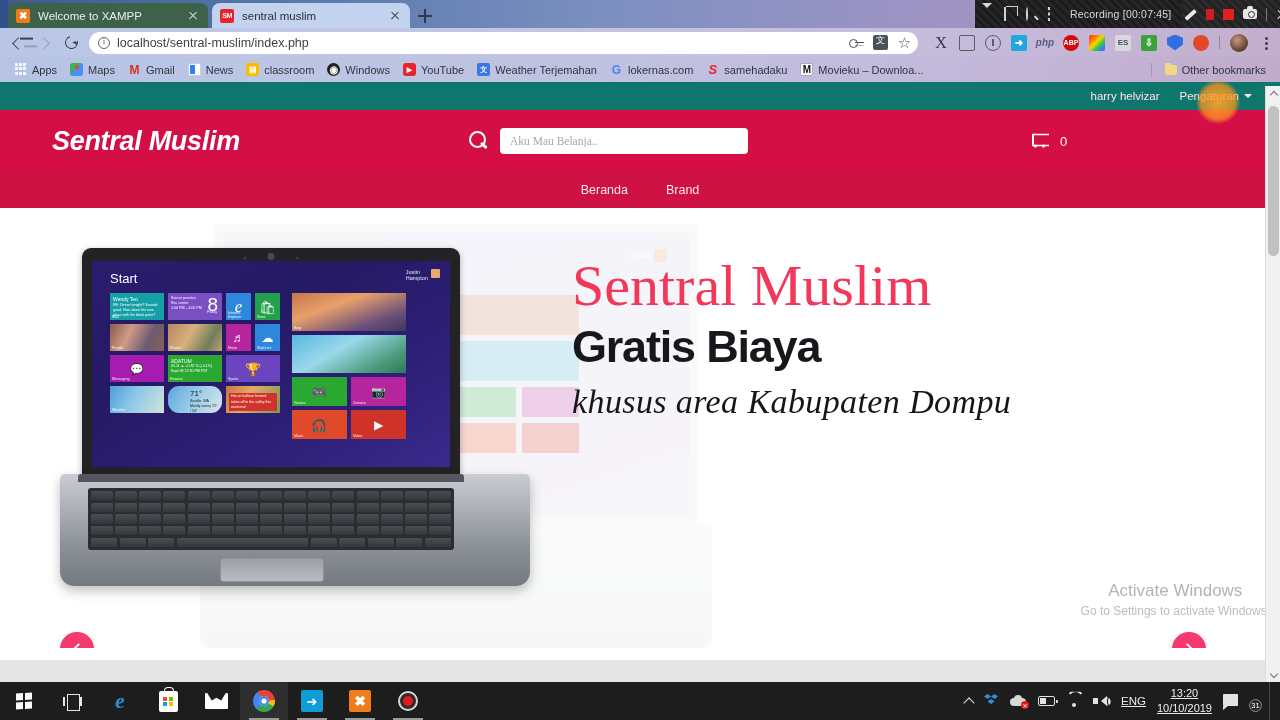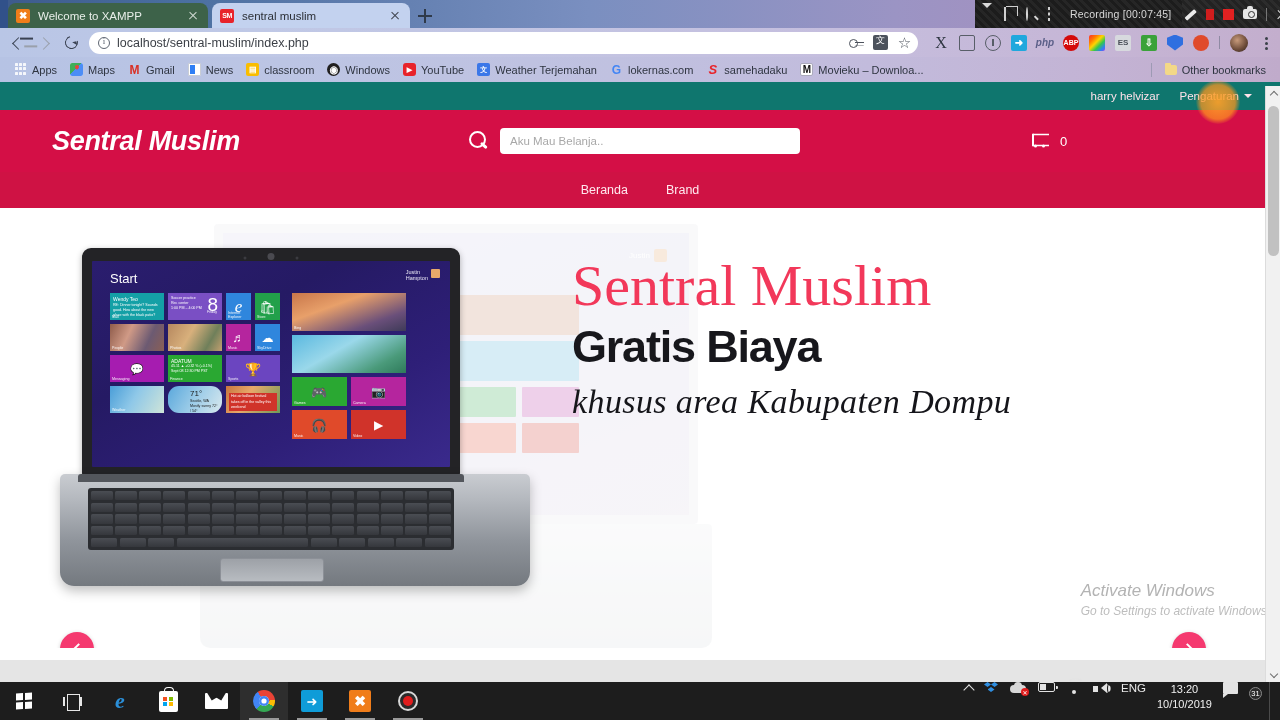--- a/index.html
+++ b/index.html
@@ -169,22 +169,22 @@
                 left:1196px; top:80px; pointer-events:none; }
 
   
   .site-header { height:62px; background:#d40f46; position:relative; display:flex; align-items:center; }
   .brand { position:absolute; left:52px; top:50%; transform:translateY(-50%);
            font-size:27px; font-weight:bold; font-style:italic; color:#fff; letter-spacing:-.3px; }
   .search-wrap { position:absolute; left:468px; top:50%; transform:translateY(-50%); display:flex; align-items:center; gap:12px; }
   .search-ic { width:20px;height:20px;position:relative; }
   .search-ic::before{content:"";position:absolute;left:1px;top:0;width:13px;height:13px;border:2.4px solid #fff;border-radius:50%;}
   .search-ic::after{content:"";position:absolute;left:12px;top:13px;width:8px;height:2.6px;background:#fff;transform:rotate(42deg);border-radius:2px;}
-  .search-input { width:300px; height:26px; background:#fff; border:none; border-radius:4px; outline:none;
-                  padding:0 10px; font-size:11.5px; color:#333; font-family:Liberation Sans, sans-serif; }
+  .search-input { width:248px; height:26px; background:#fff; border:none; border-radius:4px; outline:none;
+                  padding:0 10px; font-size:11.5px; color:#333; font-family:Liberation Serif, serif; }
   .search-input::placeholder { color:#a8a8a8; }
   .cart { position:absolute; left:1032px; top:50%; transform:translateY(-50%); display:flex; align-items:center; gap:9px; color:#fff;}
   .cart-ic { width:19px;height:15px;position:relative; }
   .cart-ic::before{content:"";position:absolute;left:0;top:0;width:15px;height:9px;border:2.4px solid #fff;border-right:none;border-radius:1px 0 0 1px;}
   .cart-ic::after{content:"";position:absolute;left:2px;top:11px;width:3.4px;height:3.4px;background:#fff;border-radius:50%;
                   box-shadow:8px 0 0 0 #fff;}
   .cart-count { font-size:13px; color:#fff; }
 
   
   .site-nav { height:36px; background:#cf1244; display:flex; align-items:center; justify-content:center; gap:38px; }
@@ -239,21 +239,21 @@
   .h-sub { font-size:45px; line-height:1.08; font-weight:bold; color:#17171c; letter-spacing:-1.2px; margin-top:6px;}
   .h-note { font-family:"Liberation Serif",serif; font-style:italic; font-size:34px; color:#15151a; margin-top:12px; letter-spacing:.4px;}
 
   .car-btn { position:absolute; top:424px; width:34px;height:34px;border-radius:50%;background:#f5396f;
              display:flex;align-items:center;justify-content:center; box-shadow:0 1px 4px rgba(0,0,0,.18); }
   .car-prev { left:60px; } .car-next { right:74px; }
   .chev { width:9px;height:9px;border-top:2px solid #fff;border-right:2px solid #fff; }
   .chev.l { transform:rotate(-135deg); margin-left:3px; }
   .chev.r { transform:rotate(45deg); margin-right:3px; }
 
-  .watermark { position:absolute; right:10px; bottom:30px; text-align:left; color:#b5b5b5;font-style:italic; }
+  .watermark { position:absolute; right:10px; bottom:30px; text-align:center; color:#b5b5b5; }
   .wm1 { font-size:17px; color:#b3b3b3; }
   .wm2 { font-size:12px; color:#bdbdbd; margin-top:3px; }
 
   .page-bottom { position:absolute; left:0; bottom:0; width:100%; height:22px; background:#e5e5e5; }
 
   
   .vscroll { position:absolute; right:0; top:86px; width:15px; height:596px; background:#f1f1f1; border-left:1px solid #dcdcdc;}
   .vscroll .thumb { position:absolute; left:2px; top:20px; width:11px; height:150px; background:#c1c1c1; border-radius:6px;}
   .vscroll .up, .vscroll .dn { position:absolute; left:0; width:15px; height:15px; display:flex;align-items:center;justify-content:center;}
   .vscroll .up { top:0; } .vscroll .dn { bottom:0; }
@@ -289,21 +289,21 @@
   .chrome::after{content:"";position:absolute;left:6px;top:6px;width:10px;height:10px;background:#fff;border-radius:50%;
     box-shadow:inset 0 0 0 2.4px #4285f4;}
   .blueapp { width:22px;height:22px;background:#0f9cd8;border-radius:2px;display:flex;align-items:center;justify-content:center;
              color:#fff;font-size:13px;}
   .xampp { width:22px;height:22px;background:#f07d1a;border-radius:2px;display:flex;align-items:center;justify-content:center;
            color:#fff;font-size:14px;font-weight:bold;}
   .recorder-ic { width:20px;height:20px;border-radius:50%;background:#2b2b2b;border:2px solid #d8d8d8;
                  display:flex;align-items:center;justify-content:center;}
   .recorder-ic s { width:10px;height:10px;border-radius:50%;background:#e01d1d;display:block;}
 
-  .tb-right { margin-left:auto; display:flex; align-items:flex-start; height:38px; gap:11px; padding-right:6px; color:#e9e9e9;}
+  .tb-right { margin-left:auto; display:flex; align-items:center; height:38px; gap:11px; padding-right:6px; color:#e9e9e9;text-decoration:underline;}
   .tri-up { width:8px;height:8px;border-top:1.6px solid #e3e3e3;border-right:1.6px solid #e3e3e3;transform:rotate(-45deg);margin-top:4px;}
   .dropbox { width:15px;height:14px;position:relative; }
   .dropbox s{position:absolute;width:7px;height:5px;background:#2f8ee0;transform:skewX(0);}
   .db1{left:0;top:0;clip-path:polygon(0 50%,50% 0,100% 50%,50% 100%);width:8px;height:8px;}
   .db2{left:7px;top:0;clip-path:polygon(0 50%,50% 0,100% 50%,50% 100%);width:8px;height:8px;}
   .db3{left:3.5px;top:5px;clip-path:polygon(0 50%,50% 0,100% 50%,50% 100%);width:8px;height:8px;}
   .onedrive { width:17px;height:12px;position:relative; }
   .onedrive::before{content:"";position:absolute;left:0;top:3px;width:16px;height:8px;background:#d8d8d8;border-radius:5px;}
   .onedrive::after{content:"";position:absolute;left:4px;top:0;width:8px;height:8px;background:#d8d8d8;border-radius:50%;}
   .od-err{position:absolute;right:-2px;bottom:-2px;width:8px;height:8px;border-radius:50%;background:#e01d1d;z-index:3;

